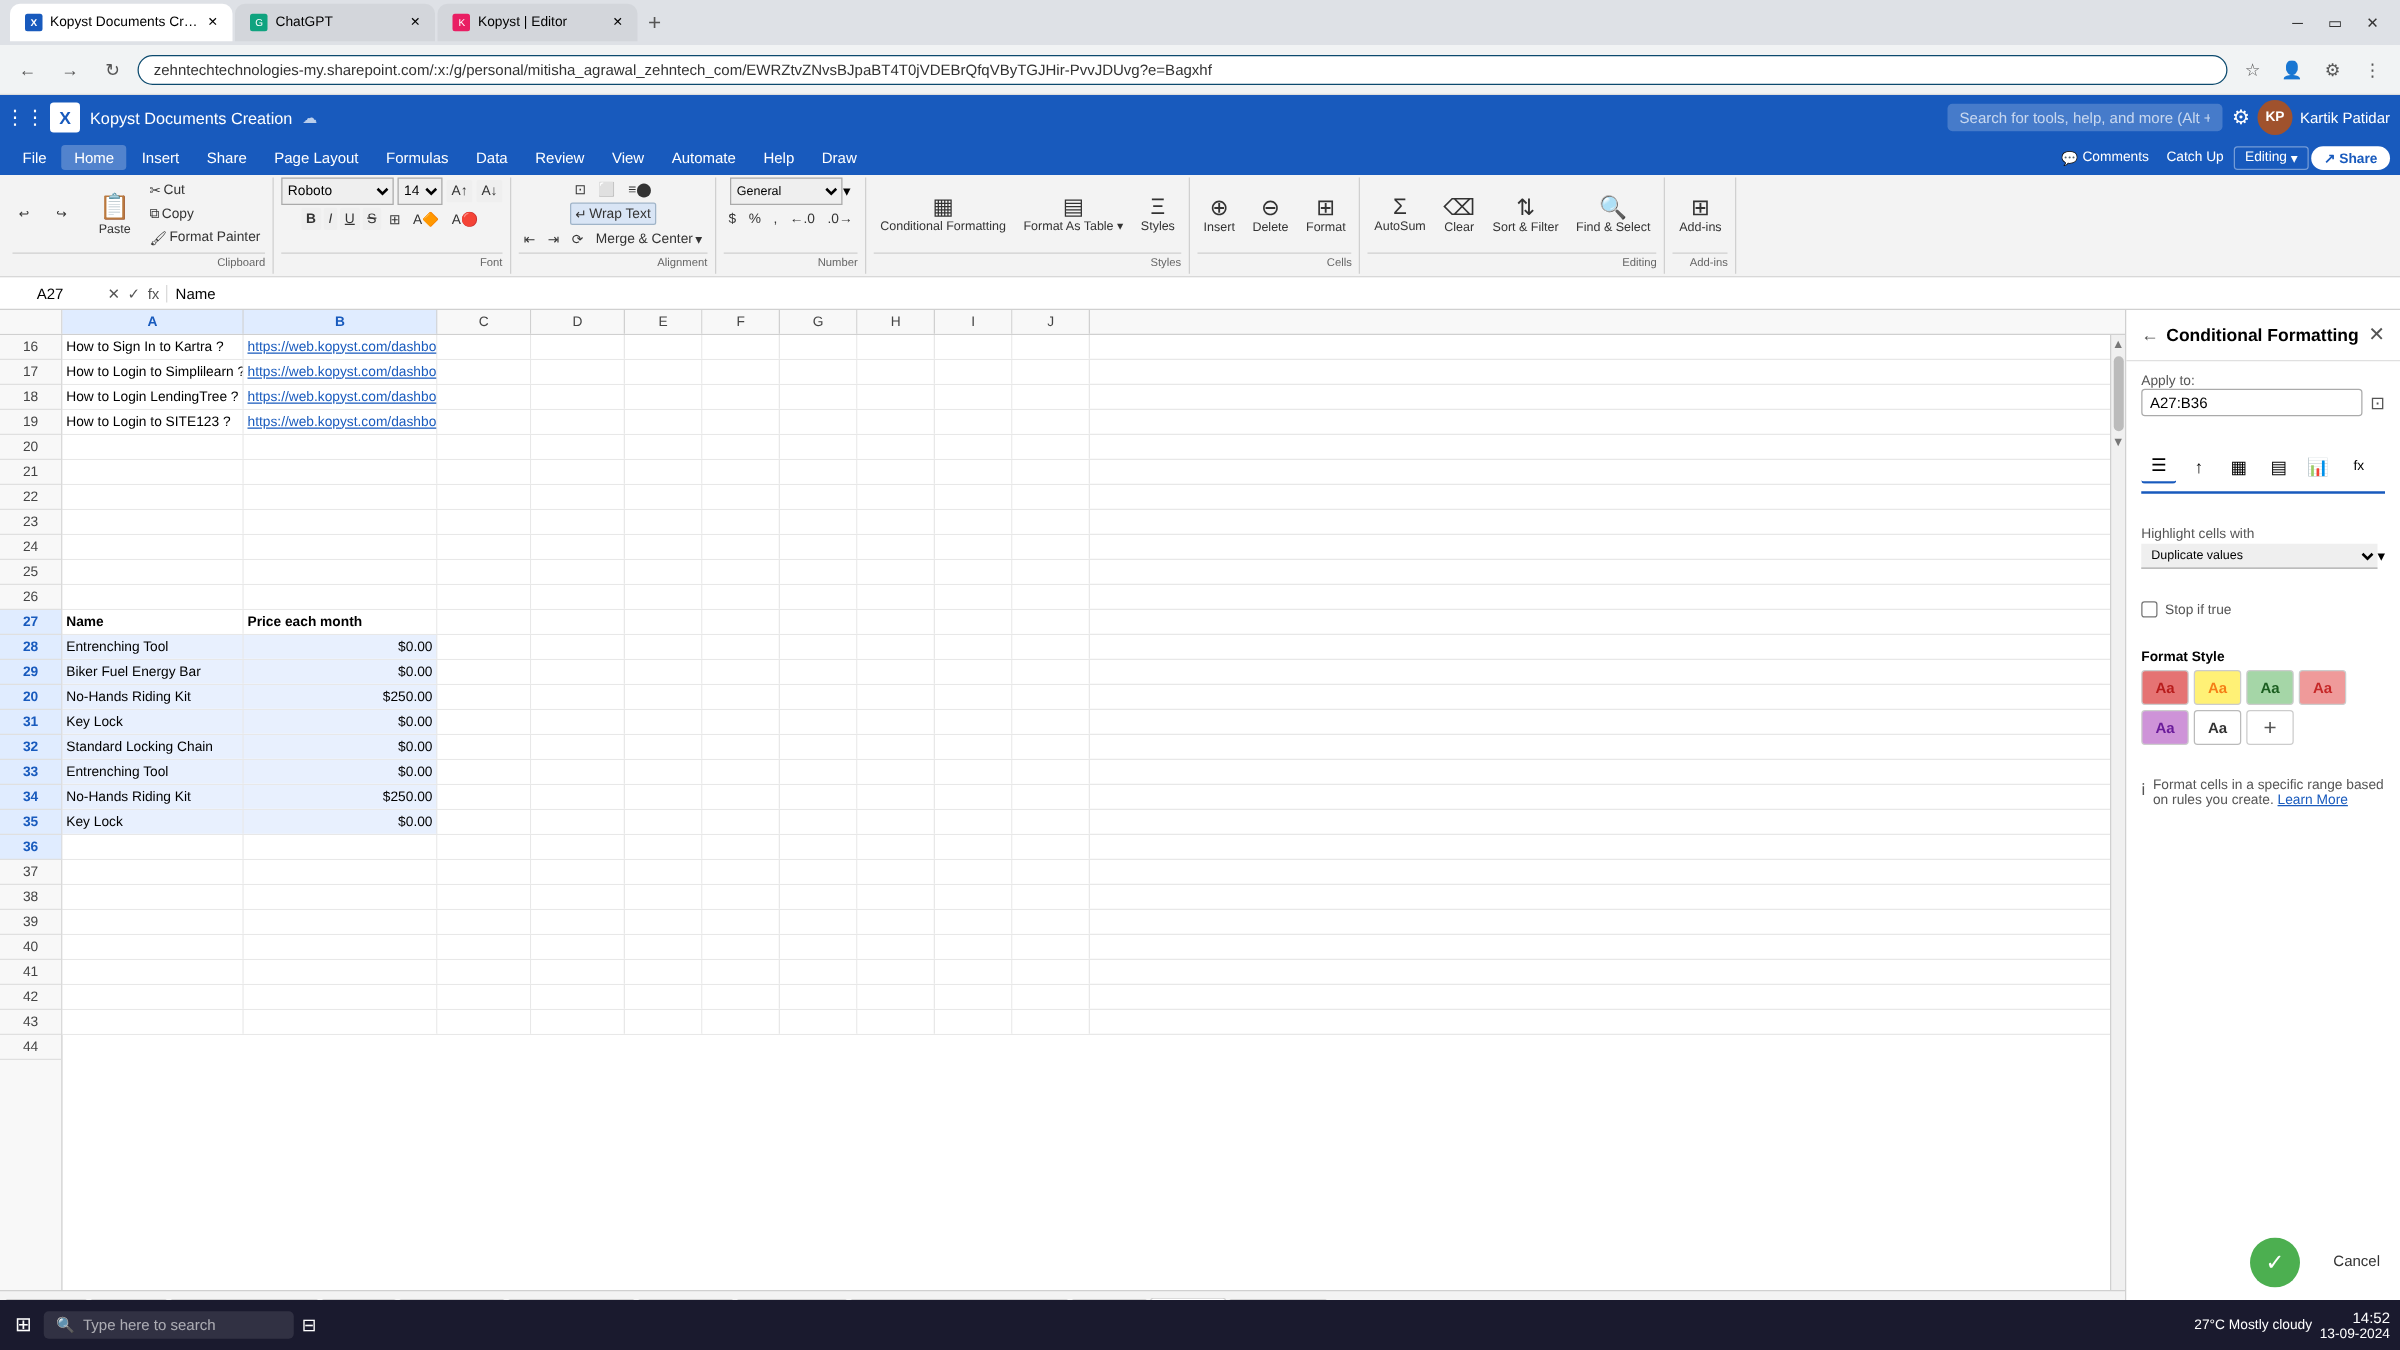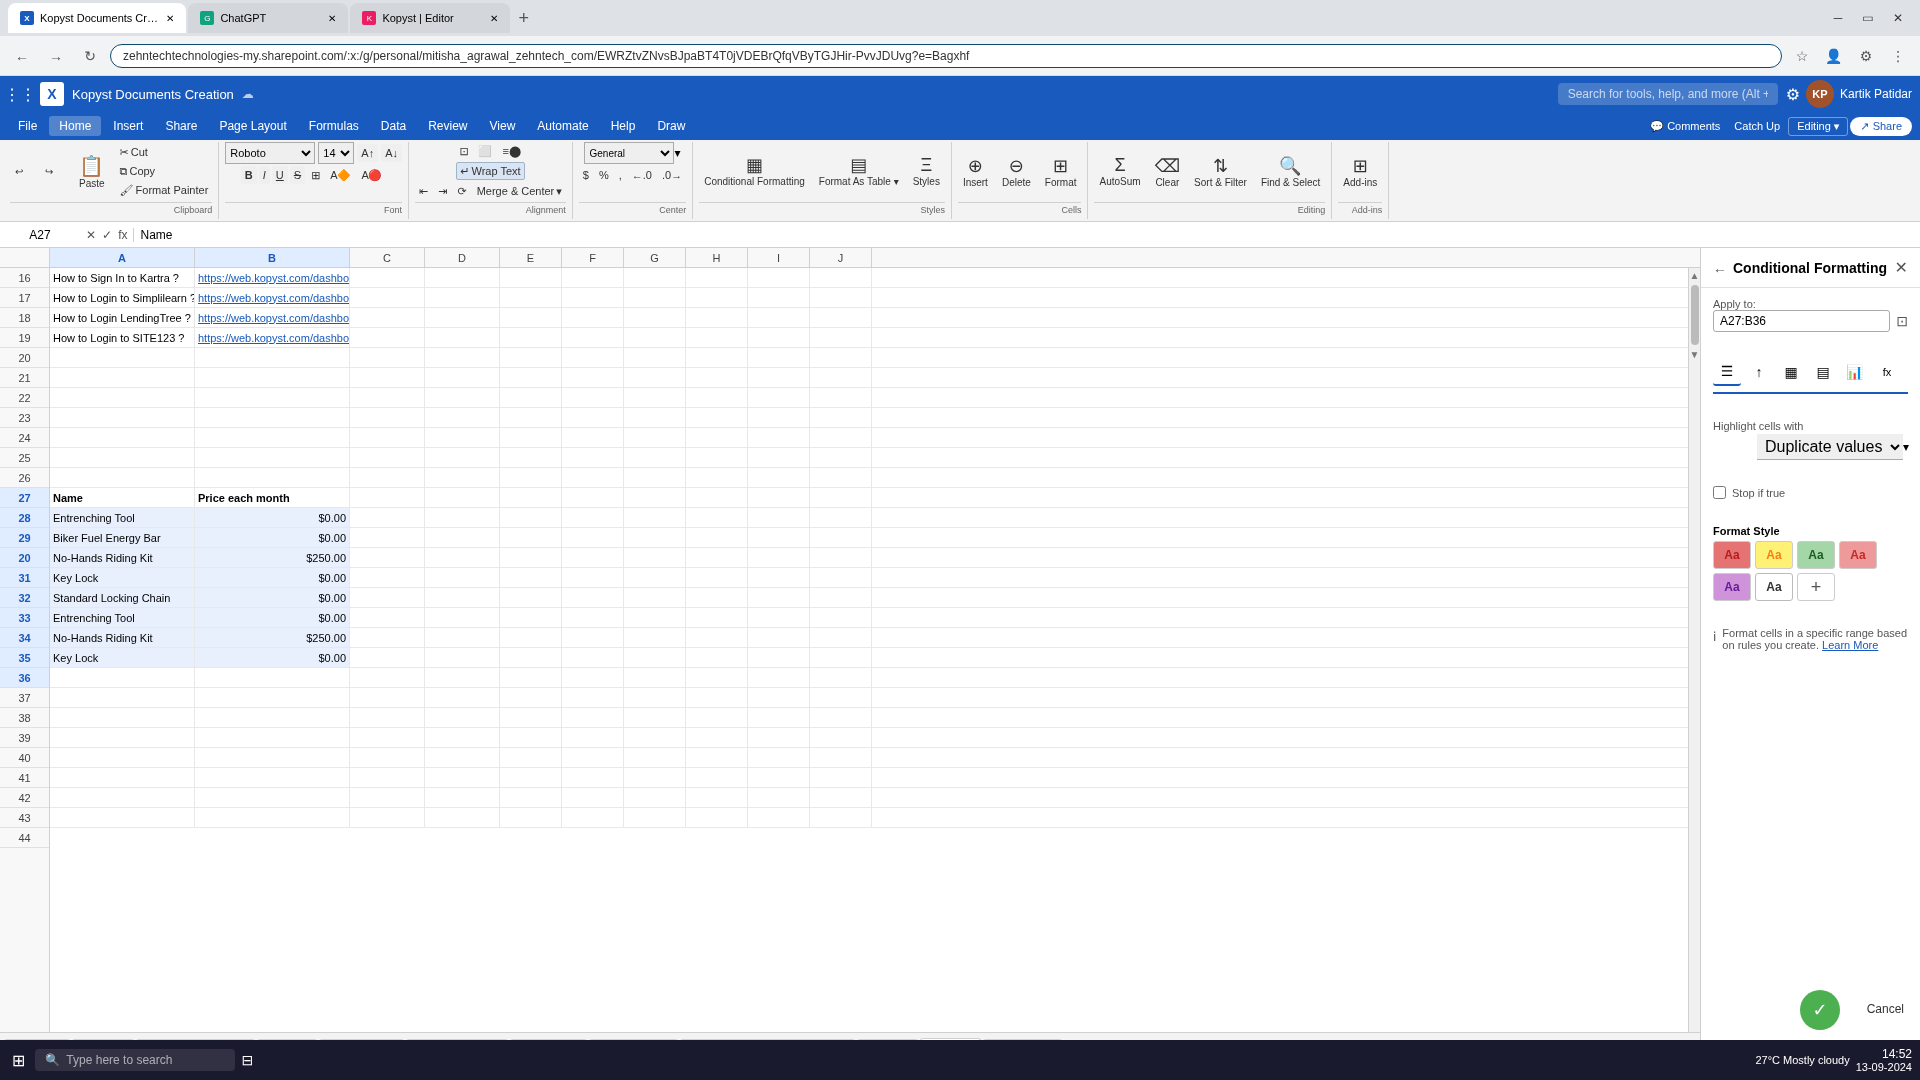--- a/index.html
+++ b/index.html
@@ -24,21 +24,21 @@
     .title-bar .spacer { flex: 1; }
     .search-box { background: rgba(255,255,255,0.2); border: none; border-radius: 4px; padding: 4px 10px; color: white; font-size: 12px; width: 220px; }
     .search-box::placeholder { color: rgba(255,255,255,0.7); }
     .avatar { width: 28px; height: 28px; border-radius: 50%; background: #a0522d; color: white; display: flex; align-items: center; justify-content: center; font-size: 11px; font-weight: bold; }
 
     
     .menu-bar { background: #185abd; height: 28px; display: flex; align-items: center; padding: 0 8px; gap: 2px; }
     .menu-item { color: white; font-size: 12px; padding: 3px 10px; border-radius: 3px; cursor: pointer; }
     .menu-item.active { background: rgba(255,255,255,0.25); }
     .action-btn { color: white; font-size: 11px; border: none; background: transparent; cursor: pointer; padding: 2px 6px; border-radius: 3px; display: flex; align-items: center; gap: 3px; }
-    .share-btn { background: white; color: #185abd; border-radius: 12px; padding: 3px 10px; font-size: 11px; font-weight: 400; border: none; cursor: pointer; }
+    .share-btn { background: white; color: #185abd; border-radius: 12px; padding: 3px 10px; font-size: 11px; font-weight: 700; border: none; cursor: pointer; }
 
     
     .ribbon { background: #f3f3f3; border-bottom: 1px solid #d6d6d6; padding: 4px 8px 0; display: flex; gap: 2px; }
     .ribbon-group { display: flex; flex-direction: column; border-right: 1px solid #d0d0d0; padding: 0 6px 4px; min-width: fit-content; }
     .ribbon-group-label { font-size: 9px; color: #666; text-align: right; margin-top: 2px; border-top: 1px solid #d0d0d0; padding-top: 2px; }
     .ribbon-row { display: flex; align-items: center; gap: 2px; flex: 1; }
     .ribbon-btn { display: flex; flex-direction: column; align-items: center; padding: 2px 4px; border-radius: 3px; cursor: pointer; border: 1px solid transparent; font-size: 10px; color: #333; min-width: 28px; }
     .ribbon-btn-small { padding: 1px 3px; border-radius: 2px; cursor: pointer; border: 1px solid transparent; font-size: 11px; color: #333; display: flex; align-items: center; gap: 2px; min-height: 18px; }
     .font-select { width: 90px; height: 22px; font-size: 11px; border: 1px solid #aaa; }
     .font-size-select { width: 36px; height: 22px; font-size: 11px; border: 1px solid #aaa; }
@@ -103,21 +103,21 @@
     .cf-body { padding: 10px 12px; display: flex; flex-direction: column; gap: 26px; }
     .cf-label { font-size: 11px; color: #555; }
     .cf-apply-row { display: flex; align-items: center; gap: 6px; }
     .cf-range-input { flex: 1; border: 1px solid #aaa; padding: 3px 6px; font-size: 12px; border-radius: 3px; }
     .cf-range-icon { color: #555; font-size: 14px; cursor: pointer; }
     .cf-icons-row { display: flex; gap: 4px; border-bottom: 2px solid #185abd; padding-bottom: 6px; }
     .cf-icon-btn { width: 28px; height: 28px; display: flex; align-items: center; justify-content: center; border: none; background: transparent; cursor: pointer; border-radius: 3px; font-size: 14px; }
     .cf-icon-btn.active { border-bottom: 2px solid #185abd; }
     .cf-section-label { font-size: 11px; color: #555; margin-bottom: 2px; }
     .cf-dropdown-row { display: flex; align-items: center; }
-    .cf-dropdown { flex: 1; border: none; border-bottom: 1px solid #aaa; padding: 3px 4px; font-size: 16px; appearance: auto; margin-left: 44px; }
+    .cf-dropdown { flex: 1; border: none; border-bottom: 1px solid #aaa; padding: 3px 4px; font-size: 10px; appearance: auto; }
     .cf-stop-if { display: flex; align-items: center; gap: 6px; font-size: 11px; color: #555; }
     .cf-checkbox { width: 13px; height: 13px; }
     .cf-style-label { font-size: 11px; font-weight: 600; margin-bottom: 4px; }
     .cf-styles-grid { display: flex; flex-wrap: wrap; gap: 4px; }
     .cf-style-item { width: 38px; height: 28px; border-radius: 3px; border: 1px solid #ccc; cursor: pointer; display: flex; align-items: center; justify-content: center; font-size: 12px; font-weight: 600; }
     .cf-style-add { width: 38px; height: 28px; border-radius: 3px; border: 1px solid #ccc; cursor: pointer; display: flex; align-items: center; justify-content: center; font-size: 18px; color: #555; }
     .cf-info { display: flex; gap: 6px; font-size: 11px; color: #555; align-items: flex-start; }
     .cf-info-icon { font-size: 13px; color: #555; }
     .cf-learn-more { color: #185abd; cursor: pointer; text-decoration: underline; }
     .cf-done-btn { background: #4caf50; color: white; border: none; border-radius: 50%; width: 40px; height: 40px; font-size: 16px; cursor: pointer; display: flex; align-items: center; justify-content: center; position: fixed; bottom: 50px; right: 80px; }
@@ -305,21 +305,21 @@
           <span>▾</span>
         </div>
         <div style="display:flex;gap:2px;align-items:center;">
           <div class="ribbon-btn-small">$</div>
           <div class="ribbon-btn-small">%</div>
           <div class="ribbon-btn-small">,</div>
           <div class="ribbon-btn-small">←.0</div>
           <div class="ribbon-btn-small">.0→</div>
         </div>
       </div>
-      <div class="ribbon-group-label">Center</div>
+      <div class="ribbon-group-label">Number</div>
     </div>
 
     <div class="ribbon-group">
       <div class="ribbon-row" style="gap:4px;">
         <div class="ribbon-btn">
           <span style="font-size:18px;">▦</span>
           <span style="font-size:10px;text-align:center;line-height:1.2;">Conditional Formatting</span>
         </div>
         <div class="ribbon-btn">
           <span style="font-size:18px;">▤</span>

